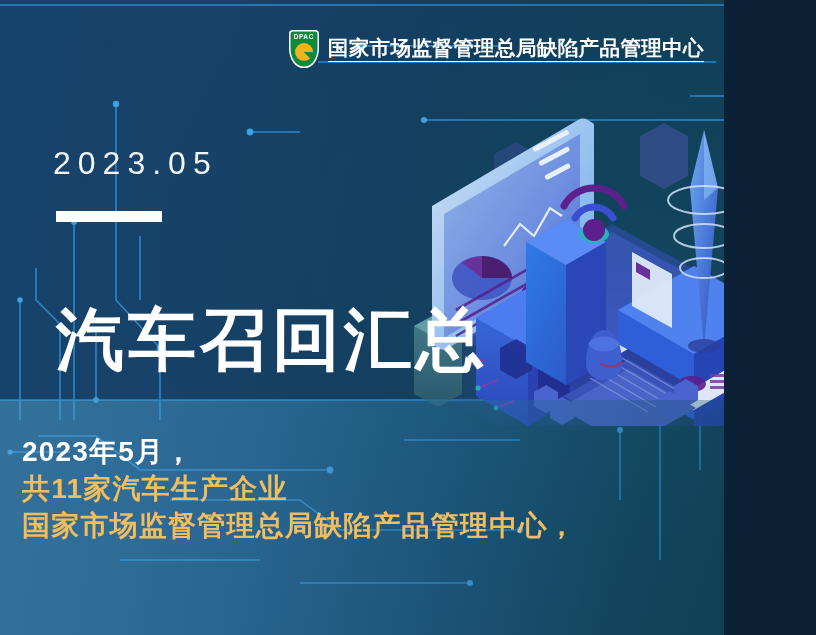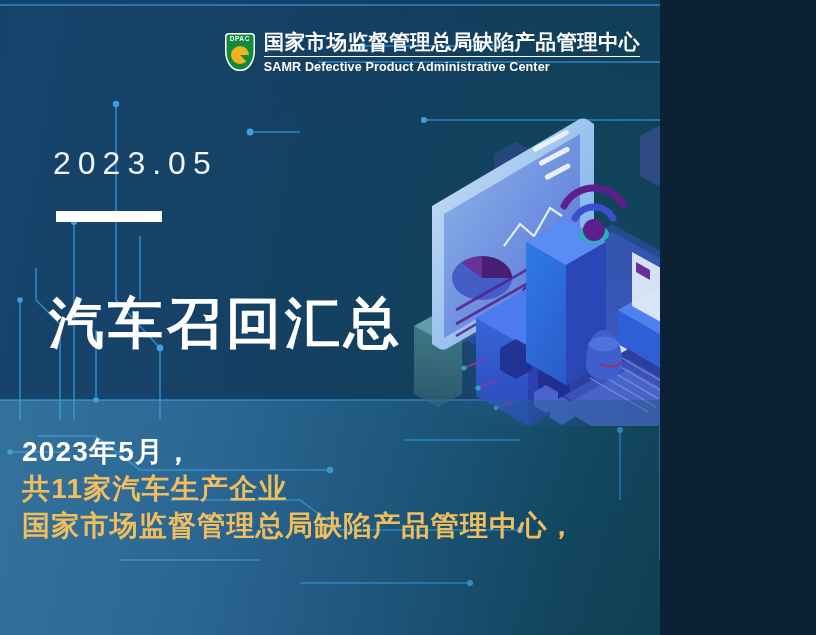--- a/index.html
+++ b/index.html
@@ -1,19 +1,19 @@
 <!DOCTYPE html>
 <html><head>
 <meta charset="utf-8">
 <style>
   html,body{margin:0;padding:0;background:#0d2136;}
   *{box-sizing:border-box;}
   #poster{
     position:relative;
-    width:660px;height:635px;
+    width:724px;height:635px;
     overflow:hidden;
     font-family:"Liberation Sans","DejaVu Sans",sans-serif;
     background:
       radial-gradient(120% 100% at 88% 40%, rgba(18,70,96,.85) 0%, rgba(14,45,70,0) 60%),
       linear-gradient(100deg,#16436c 0%,#174269 28%,#153c60 52%,#123c58 72%,#0f3c4e 100%);
   }
 
   
   .circuit{position:absolute;inset:0;pointer-events:none;}
 
@@ -51,22 +51,22 @@
   }
 
   
   .date{
     position:absolute;left:53px;top:147px;z-index:6;
     font-size:32px;font-weight:300;color:#f2f5f8;letter-spacing:7px;
     line-height:1;white-space:nowrap;
   }
   .rule{position:absolute;left:56px;top:211px;width:106px;height:11px;background:#ffffff;z-index:6;}
   .title{
-    position:absolute;left:49px;top:256px;z-index:6;
-    font-size:55px;font-weight:bold;color:#ffffff;letter-spacing:4px;
+    position:absolute;left:56px;top:256px;z-index:6;
+    font-size:68px;font-weight:bold;color:#ffffff;letter-spacing:4px;
     line-height:1.1;white-space:nowrap;
   }
 
   
   .band{
     position:absolute;left:0;right:0;top:400px;height:235px;z-index:5;
     background:linear-gradient(100deg,
       rgba(86,168,212,.46) 0%,
       rgba(66,150,200,.44) 35%,
       rgba(42,118,164,.40) 62%,
@@ -345,21 +345,20 @@
     </g>
   </svg>
 
   <div class="header">
     <div class="logo-shield">
       <span class="dpac">DPAC</span>
       <span class="logo-pac"></span>
     </div>
     <div class="org">
       <span class="org-cn">国家市场监督管理总局缺陷产品管理中心</span>
-      <span class="org-en">SAMR Defective Product Administrative Center</span>
     </div>
   </div>
 
   <div class="date">2023.05</div>
   <div class="rule"></div>
   <h1 class="title">汽车召回汇总</h1>
 
   <div class="band"></div>
   <div class="summary">
     <div class="ln white">2023年5月，</div>

